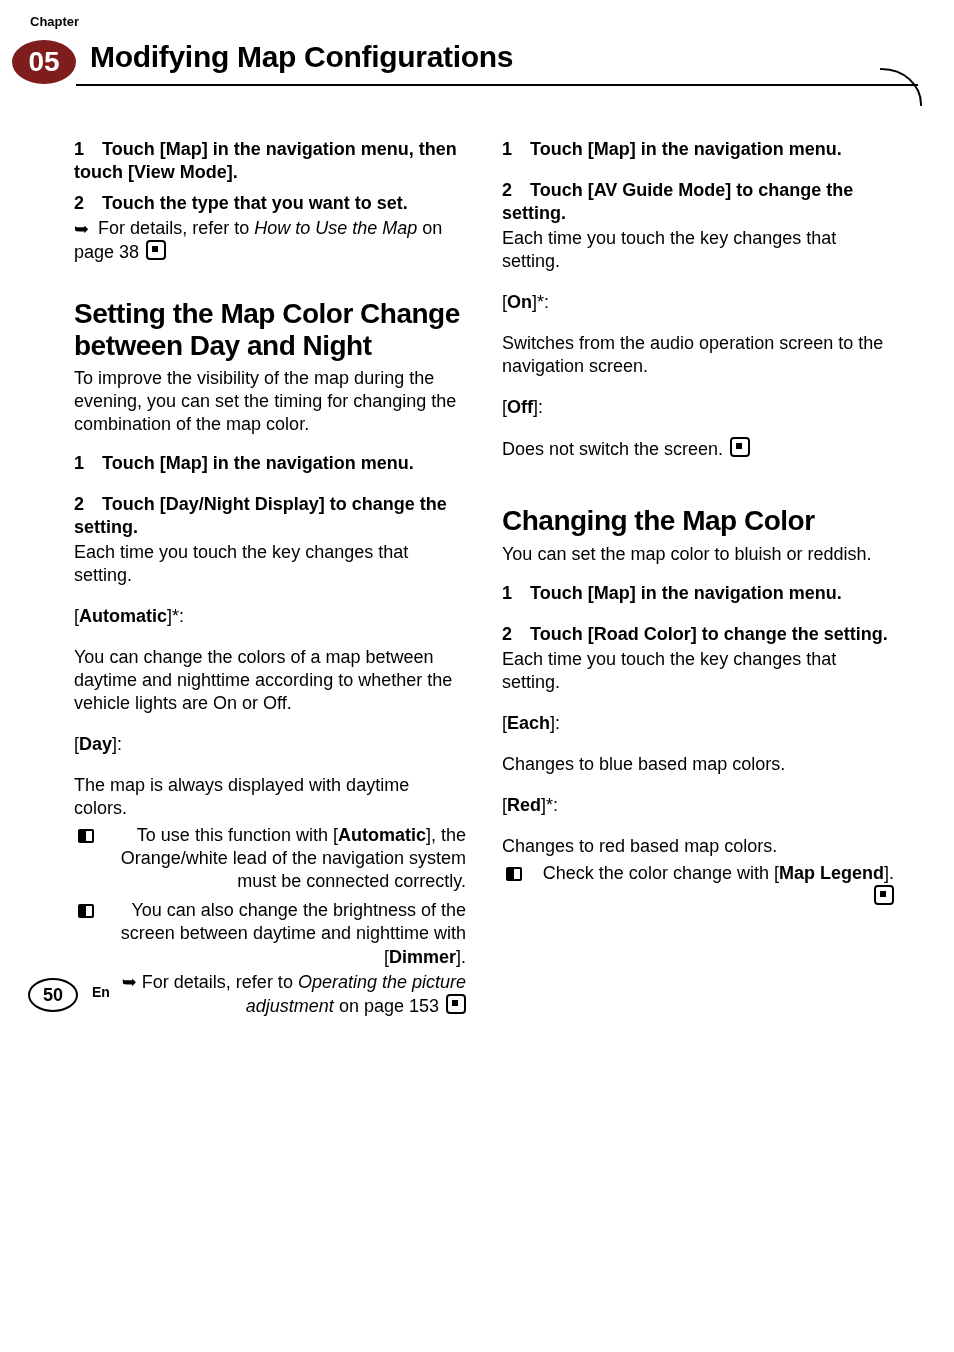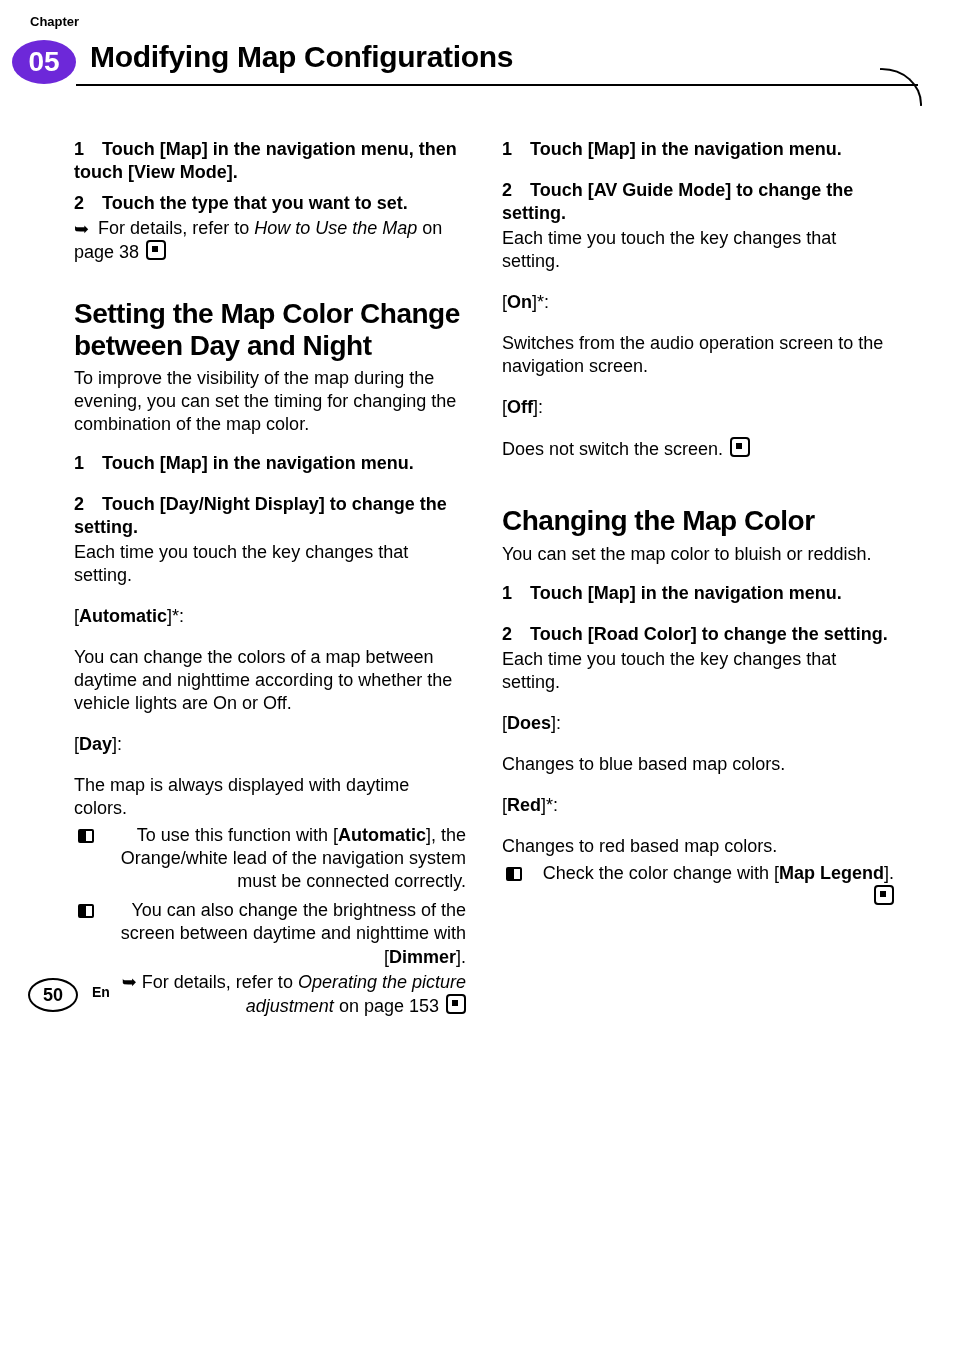--- a/index.html
+++ b/index.html
@@ -30,21 +30,21 @@
     top: -20px;
     font-size: 13px;
     font-weight: 700;
   }
   .hdr .oval {
     position: absolute;
     left: 12px;
     top: 6px;
     width: 64px;
     height: 44px;
-    background: #6d28d9;
+    background: #7f1d1d;
     border-radius: 50%;
     color: #fff;
     display: flex;
     align-items: center;
     justify-content: center;
     font-weight: 800;
     font-size: 28px;
   }
   .hdr .title {
     position: absolute;
@@ -259,21 +259,21 @@
       </p>
 
       <h2 class="section" style="margin-top:44px">Changing the Map Color</h2>
       <p class="lead">You can set the map color to bluish or reddish.</p>
 
       <p class="step">1 Touch [Map] in the navigation menu.</p>
 
       <p class="step" style="margin-top:18px">2 Touch [Road Color] to change the setting.</p>
       <p class="body">Each time you touch the key changes that setting.</p>
 
-      <p class="label">[<b>Does</b>]:</p>
+      <p class="label">[<b>Each</b>]:</p>
       <p class="body">Changes to blue based map colors.</p>
 
       <p class="label">[<b>Red</b>]*:</p>
       <p class="body">Changes to red based map colors.</p>
 
       <ul class="bullets">
         <li>
           <span>Check the color change with [</span><b>Map Legend</b><span>].</span>
           <span class="endmark"></span>
         </li>

